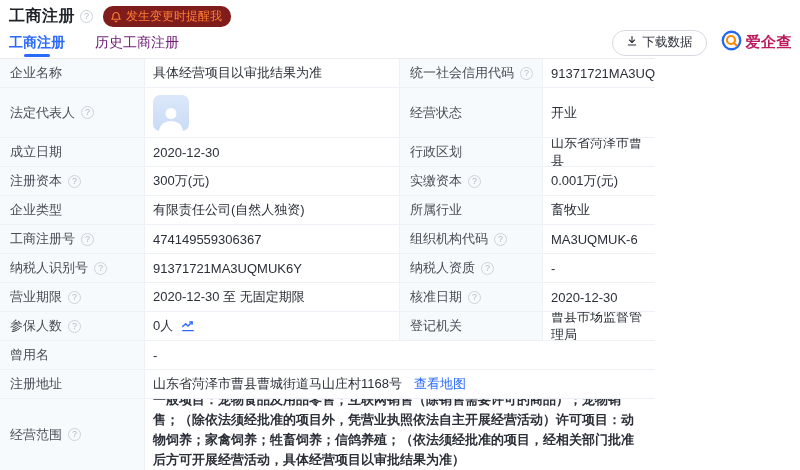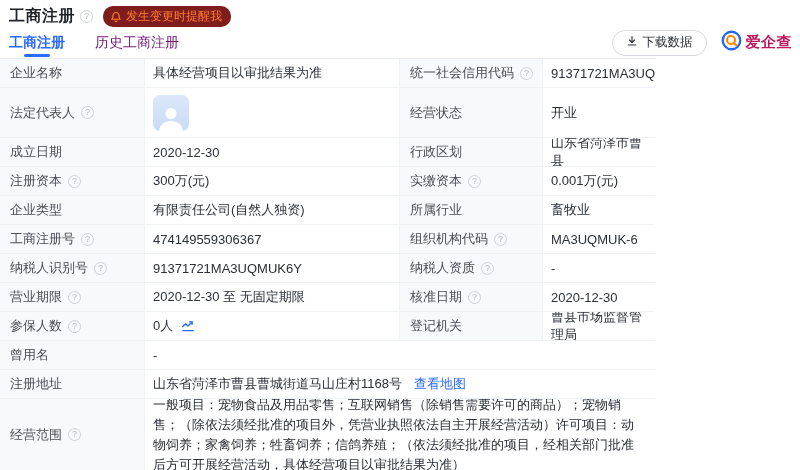--- a/index.html
+++ b/index.html
@@ -45,21 +45,21 @@
   .trow.r-std   { height: 29px; }
   .trow.r-legal { height: 50px; }
   .trow.r-scope { height: 72px; }
   .cell { display: flex; align-items: center; font-size: 13px; border-right: 1px solid #eef1f5; overflow: hidden; }
   .cell:last-child { border-right: none; }
   .cell.lab { background: #f7fafc; color: #474c55; padding: 0 8px 0 10px; gap: 2px; }
   .cell.val { color: #2b2f38; padding: 0 10px 0 8px; }
   .cell.span-val { grid-column: 2 / 5; border-right: none; }
   .cell .help-icon { margin-left: 4px; }
 
-  .scope-text { line-height: 20px; padding: 6px 12px 6px 8px; align-items: center; display: flex; }
+  .scope-text { line-height: 20px; padding: 6px 12px 6px 8px; align-items: flex-end; display: flex; font-weight: bold; }
   .scope-text span { display: block; }
 
   
   .person-wrap { display: flex; align-items: center; gap: 9px; }
   .avatar {
     width: 36px; height: 36px; border-radius: 7px; flex: none;
     background: linear-gradient(180deg, #dbe8fa 0%, #c9dbf6 100%);
     display: flex; align-items: flex-end; justify-content: center; overflow: hidden;
   }
   .person-lines { display: flex; flex-direction: column; line-height: 17px; }

